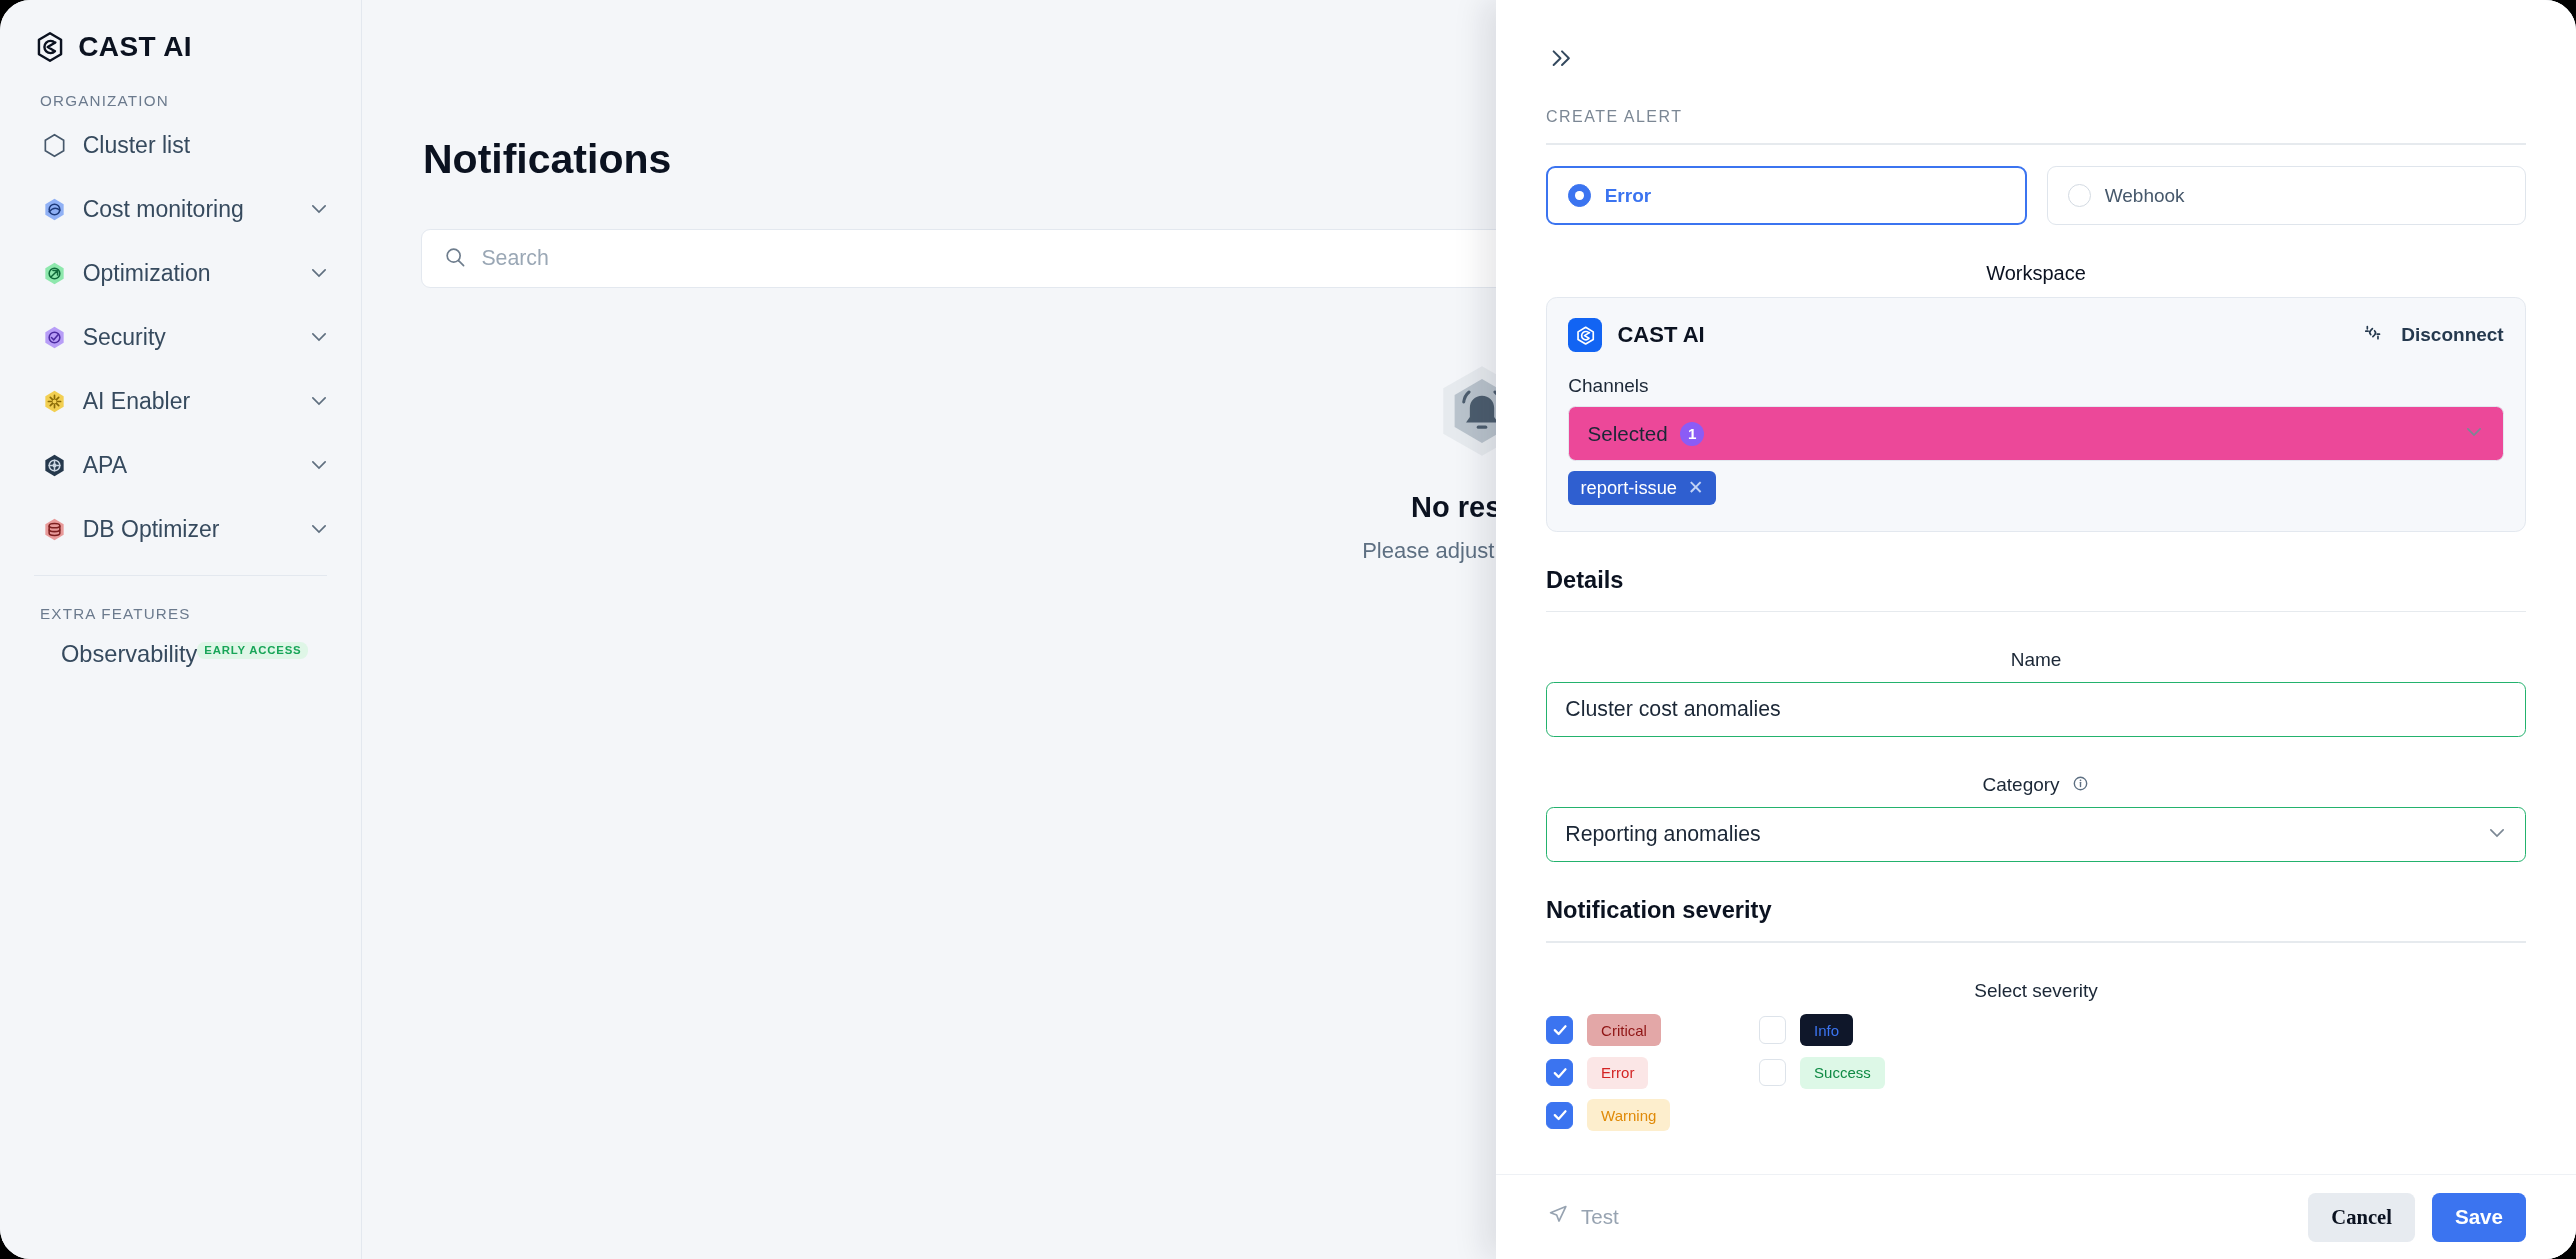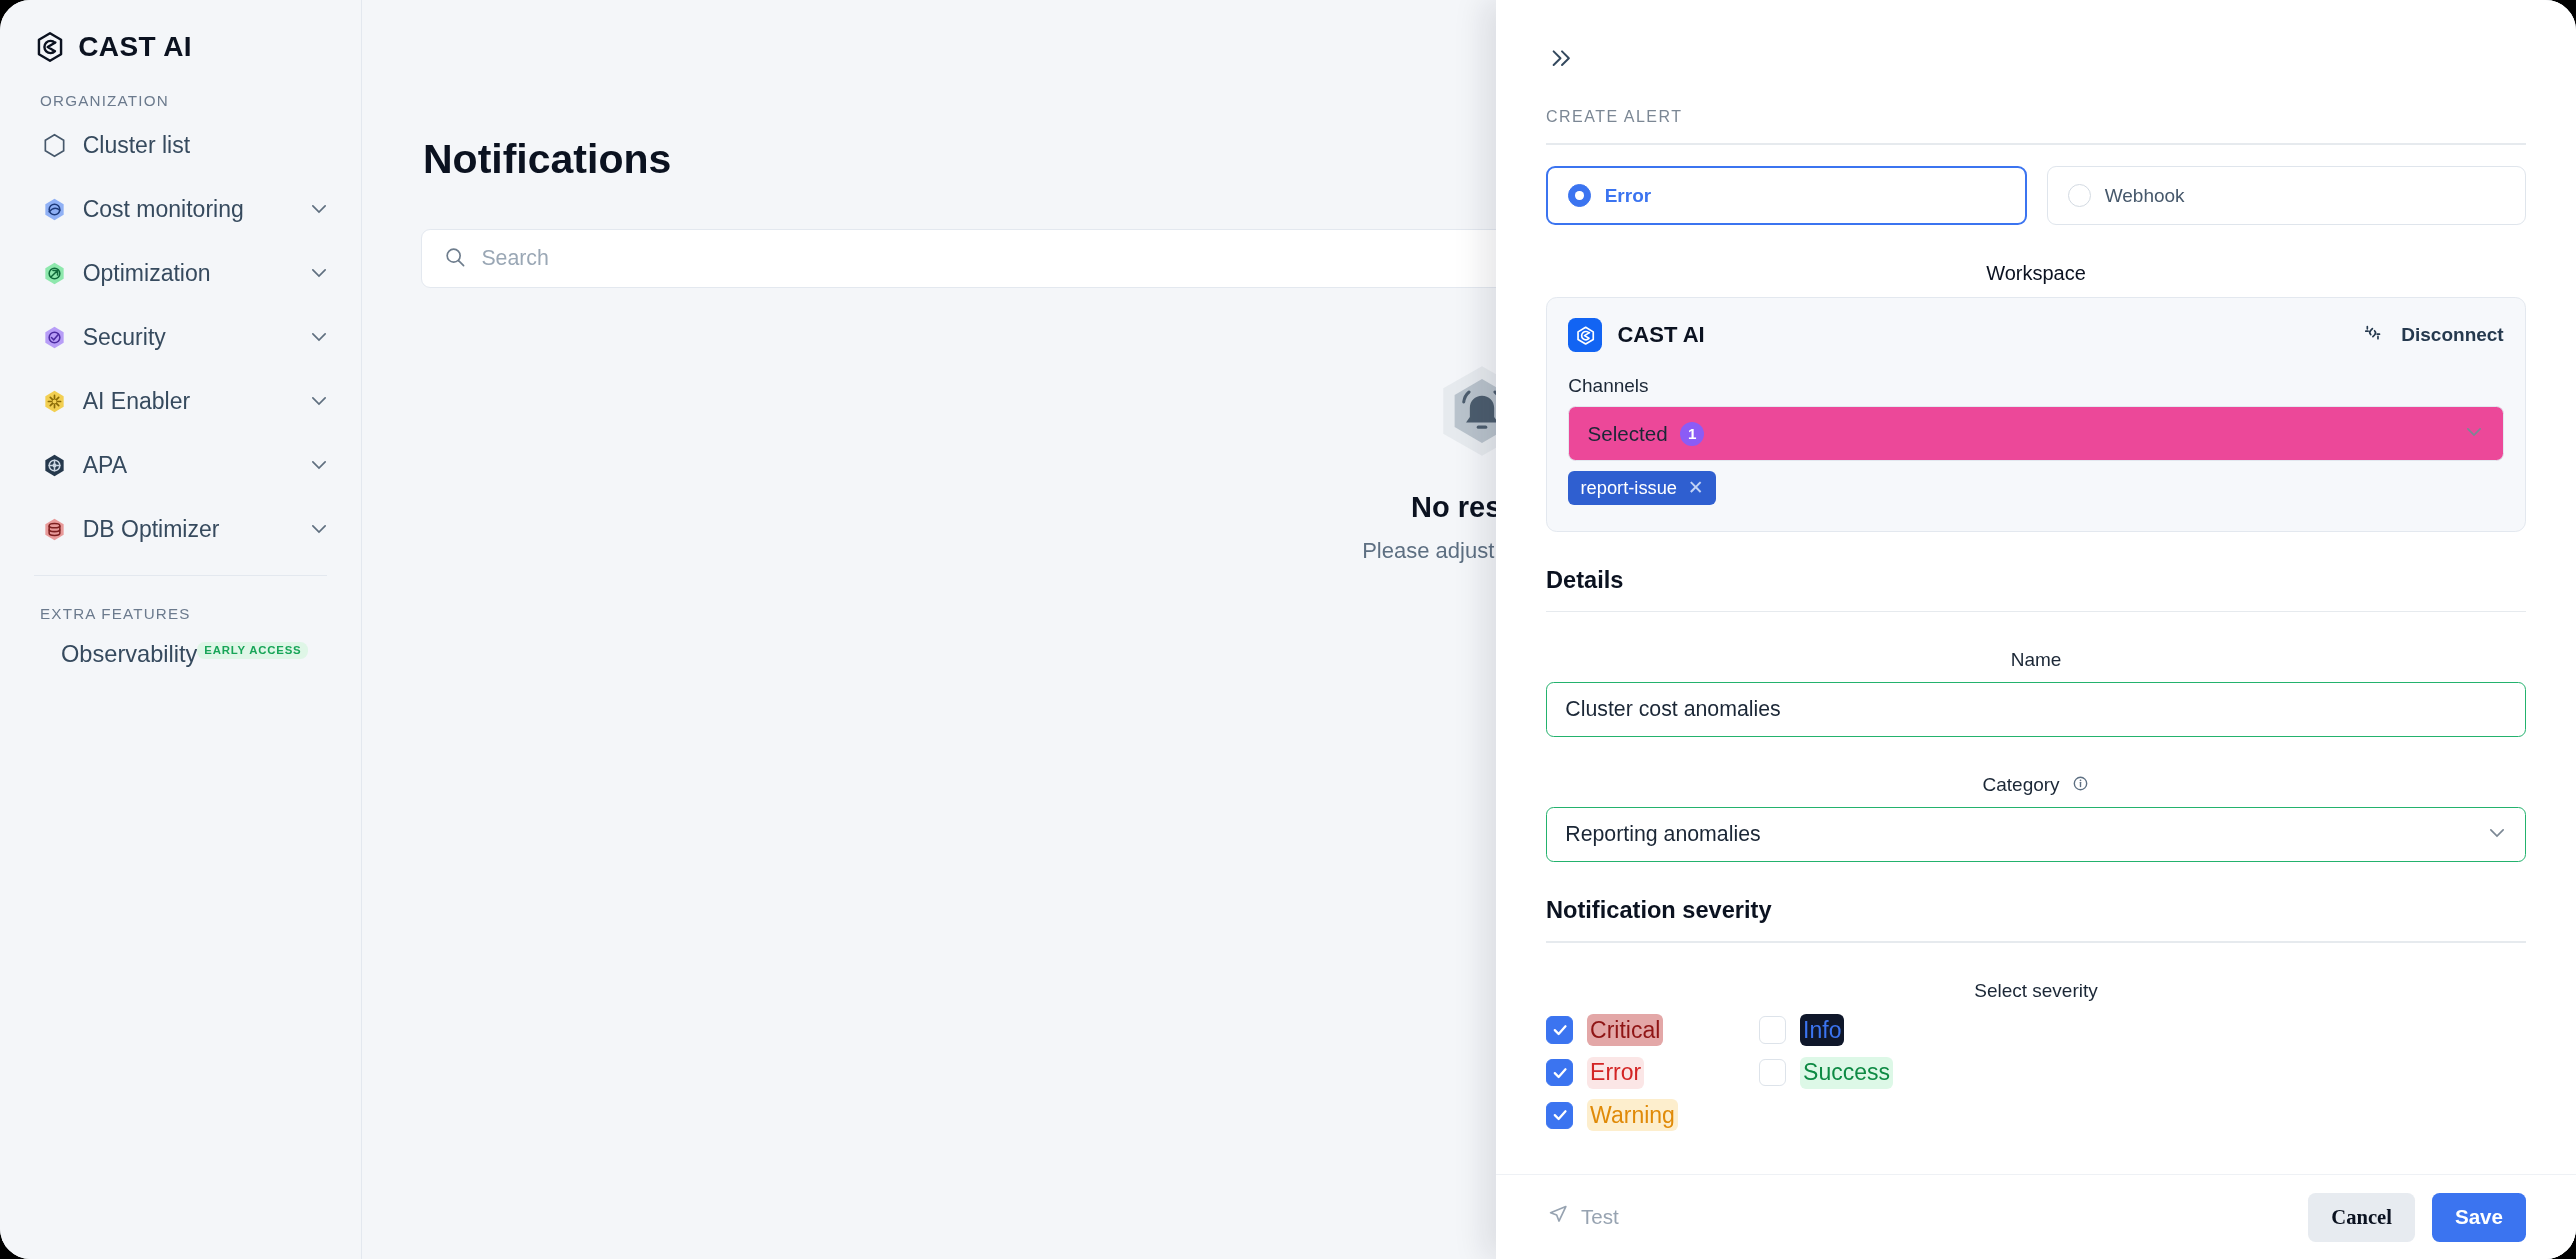--- a/index.html
+++ b/index.html
@@ -215,22 +215,22 @@
     row-gap: 10.7px;
   }
   .sev-item { display: flex; align-items: center; gap: 13.7px; }
   .cbox {
     width: 27.4px; height: 27.4px; border-radius: 6.1px;
     border: 1.5px solid #dde3ea; background: #fff; flex: none;
     display: flex; align-items: center; justify-content: center; cursor: pointer;
   }
   .cbox.checked { background: #3b74f0; border-color: #3b74f0; }
   .sev-tag {
-    height: 32px; border-radius: 6.1px; padding: 0 3px;
-    display: flex; align-items: center; font-size: 23px;
+    height: 32px; border-radius: 6.1px; padding: 0 14px;
+    display: flex; align-items: center; font-size: 15px;
   }
 
   #panel-footer {
     position: absolute; left: 0; bottom: 0;
     width: 100%; height: 85px;
     background: #ffffff;
     border-top: 1.5px solid #eef1f5;
     border-radius: 0 0 30.5px 0;
     display: flex; align-items: center;
     padding: 0 50px;

